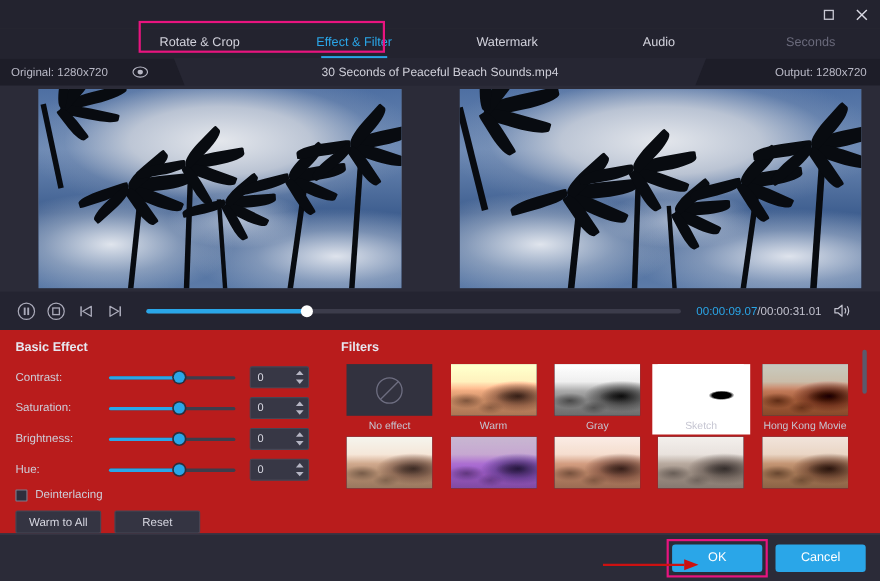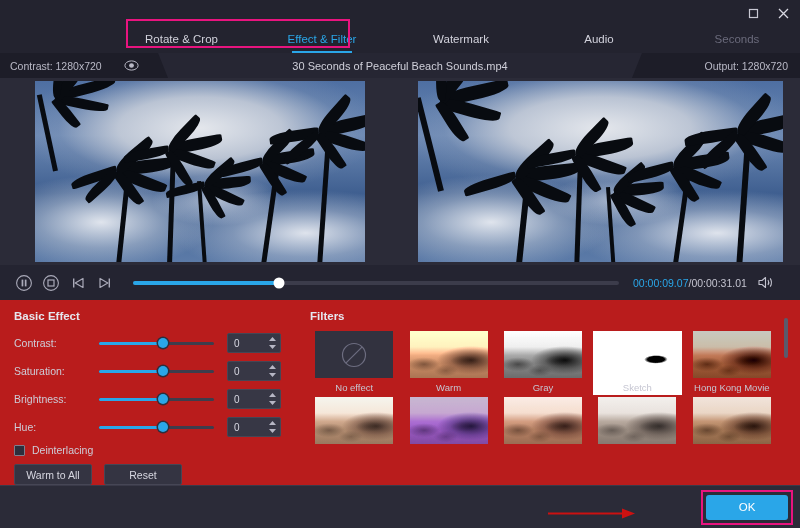--- a/index.html
+++ b/index.html
@@ -289,21 +289,21 @@
       <div class="tab w3">Watermark</div>
       <div class="tab w4">Audio</div>
       <div class="tab w5 dim">Seconds</div>
     </div>
   </div>
   <div class="tab-highlight"></div>
 
   <div class="headerstrip">
     <div class="hs-title">30 Seconds of Peaceful Beach Sounds.mp4</div>
     <div class="hs-chip hs-left">
-      <span class="hs-label">Contrast: 1280x720</span>
+      <span class="hs-label">Original: 1280x720</span>
       <span class="hs-eye">
         <svg width="15" height="11" viewBox="0 0 15 11">
           <ellipse cx="7.5" cy="5.5" rx="6.6" ry="4.6" fill="none" stroke="#b9b9c6" stroke-width="1"></ellipse>
           <ellipse cx="7.5" cy="5.5" rx="2.4" ry="2.2" fill="#b9b9c6"></ellipse>
         </svg>
       </span>
     </div>
     <div class="hs-chip hs-right">
       <span class="hs-label">Output: 1280x720</span>
     </div>
@@ -636,20 +636,23 @@
 
       <div class="fscroll"></div>
     </div>
   </div>
 
   <div class="footer">
     <div class="ok-wrap">
       <div class="primary-btn">OK</div>
       <div class="ok-highlight"></div>
     </div>
+    <div class="cancel-wrap">
+      <div class="primary-btn">Cancel</div>
+    </div>
   </div>
 
   <svg class="arrow" viewBox="0 0 88 11">
     <line x1="0" y1="5.5" x2="74" y2="5.5" stroke="#cc1111" stroke-width="2"></line>
     <path d="M74 0.5 L87 5.5 L74 10.5 Z" fill="#cc1111"></path>
   </svg>
 
 </div>
 
 </body></html>

